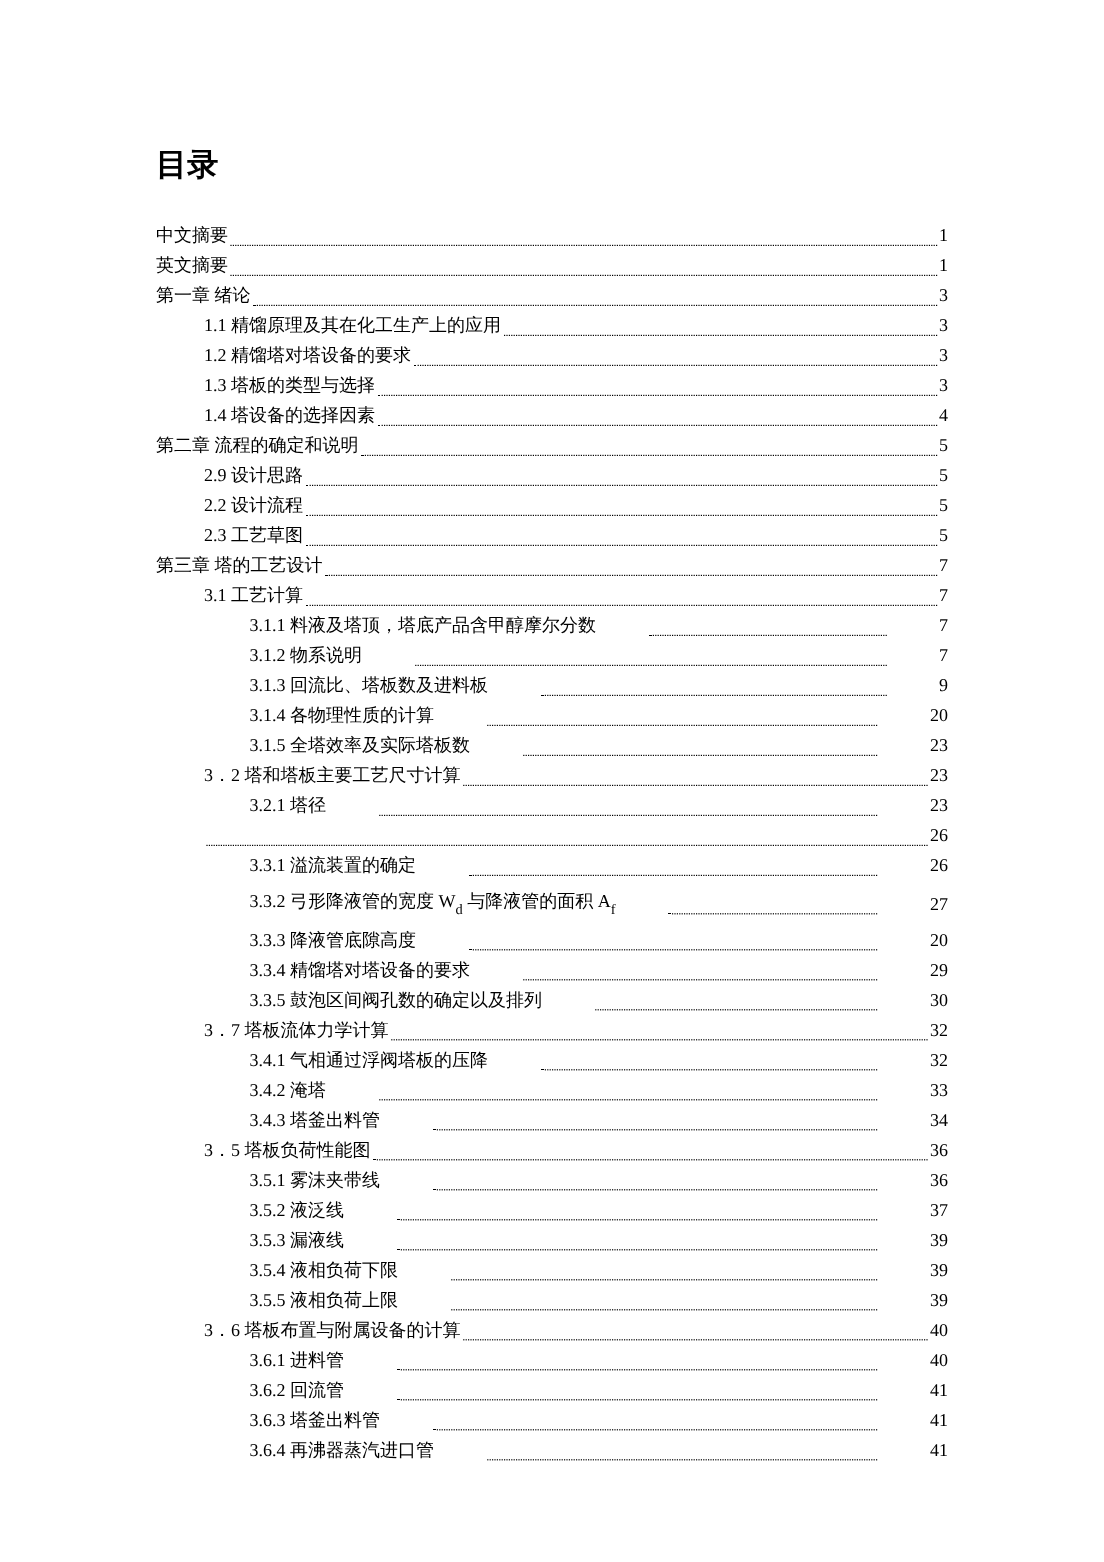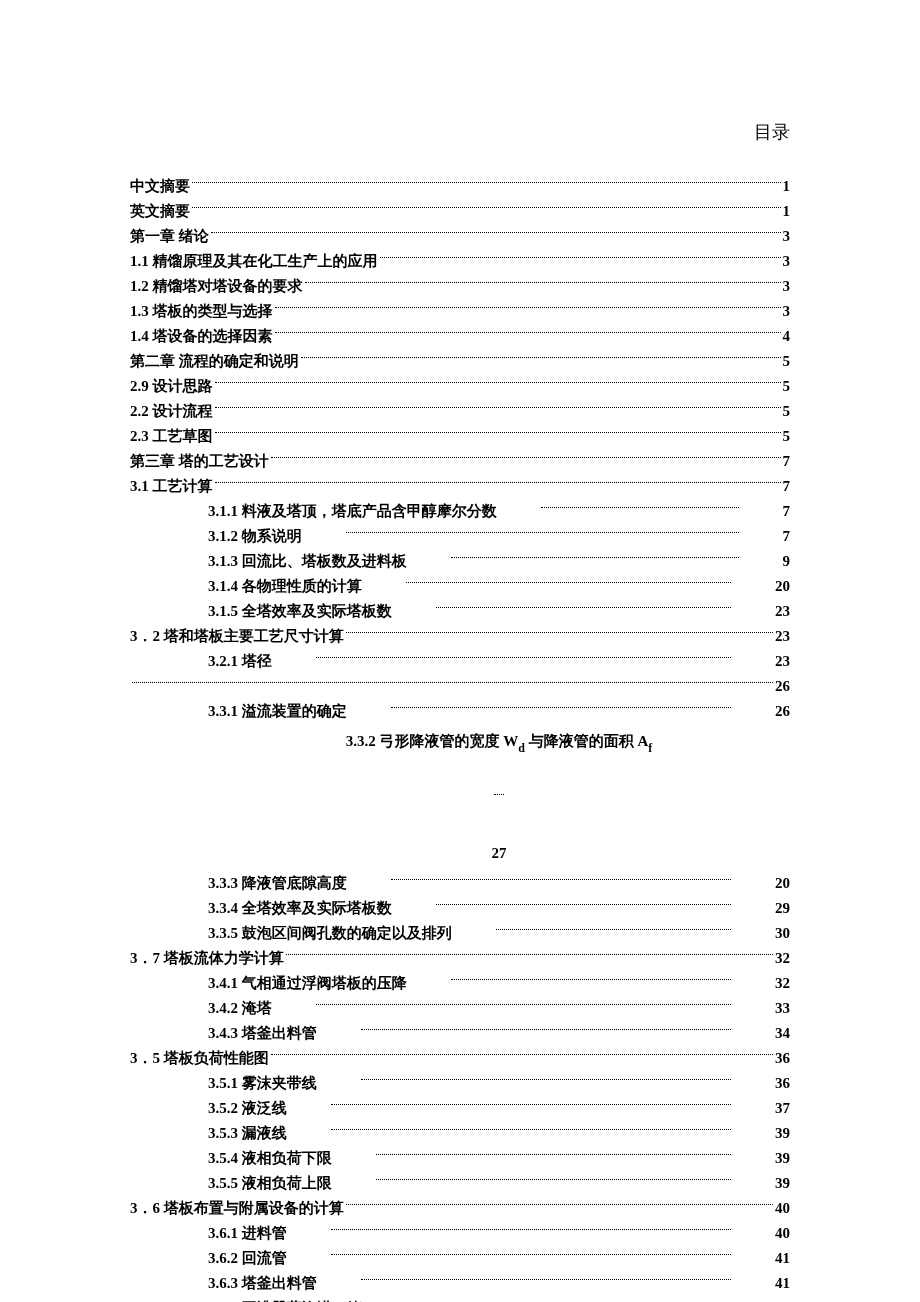--- a/index.html
+++ b/index.html
@@ -9,52 +9,51 @@
     }
     body {
       background: #fff;
       font-family: "SimSun", "宋体", serif;
       width: 920px;
       margin: 0 auto;
       padding: 120px 130px 60px 130px;
       color: #000;
     }
     .title {
-      text-align: right;
-      font-size: 18px;
-      font-weight: normal;
+      text-align: left;
+      font-size: 26px;
+      font-weight: bold;
       margin-bottom: 30px;
     }
     .toc {
       font-size: 15px;
       line-height: 1.6;
     }
     .entry {
       display: flex;
-      align-items: center;
+      align-items: flex-end;
       white-space: nowrap;
       margin-bottom: 1px;
-      font-weight: bold;
     }
     .entry .label {
       flex: 0 0 auto;
     }
     .entry .dots {
       flex: 1 1 auto;
       border-bottom: 1.5px dotted #000;
       margin: 0 2px;
       position: relative;
       top: -4px;
       min-width: 10px;
     }
     .entry .page {
       flex: 0 0 auto;
     }
     .level-0 { margin-left: 0; }
-    .level-1 { }
+    .level-1 { margin-left: 40px; }
     .level-2 { margin-left: 78px; gap: 42px; }
     .sub-f {
       font-size: 12px;
       vertical-align: sub;
       position: relative;
       top: 2px;
     }
   </style>
 </head>
 <body>
@@ -164,32 +163,32 @@
     </div>
     <div class="entry level-1">
       <span class="dots"></span>
       <span class="page">26</span>
     </div>
     <div class="entry level-2">
       <span class="label">3.3.1  溢流装置的确定</span>
       <span class="dots"></span>
       <span class="page">26</span>
     </div>
-    <div class="entry level-2" style="margin-top: 6px; margin-bottom: 6px; flex-direction: column;">
+    <div class="entry level-2" style="margin-top: 6px; margin-bottom: 6px;">
       <span class="label">3.3.2  弓形降液管的宽度 W<span class="sub-f">d</span> 与降液管的面积 A<span class="sub-f">f</span> </span>
       <span class="dots"></span>
       <span class="page">27</span>
     </div>
     <div class="entry level-2">
       <span class="label">3.3.3 降液管底隙高度</span>
       <span class="dots"></span>
       <span class="page">20</span>
     </div>
     <div class="entry level-2">
-      <span class="label">3.3.4  全塔效率及实际塔板数</span>
+      <span class="label">3.3.4  精馏塔对塔设备的要求</span>
       <span class="dots"></span>
       <span class="page">29</span>
     </div>
     <div class="entry level-2">
       <span class="label">3.3.5 鼓泡区间阀孔数的确定以及排列</span>
       <span class="dots"></span>
       <span class="page">30</span>
     </div>
     <div class="entry level-1">
       <span class="label">3．7 塔板流体力学计算</span>

